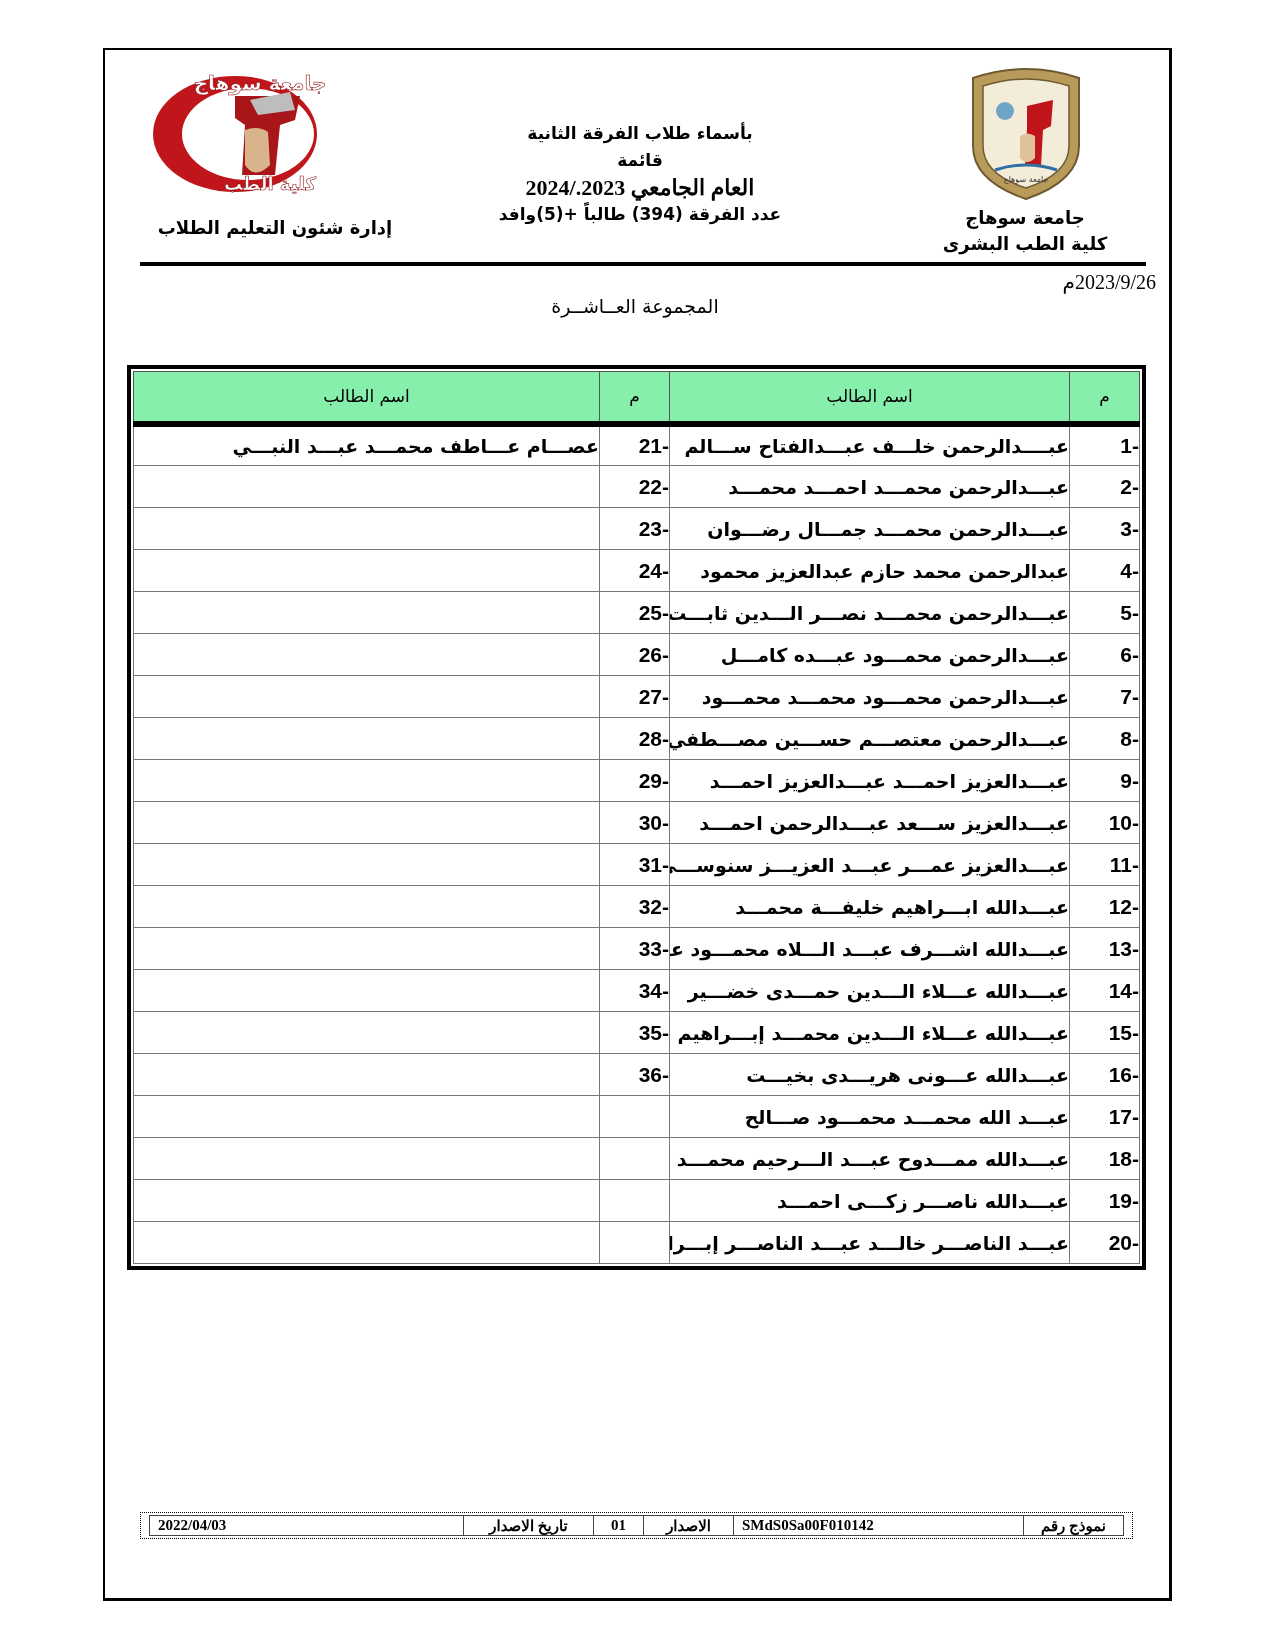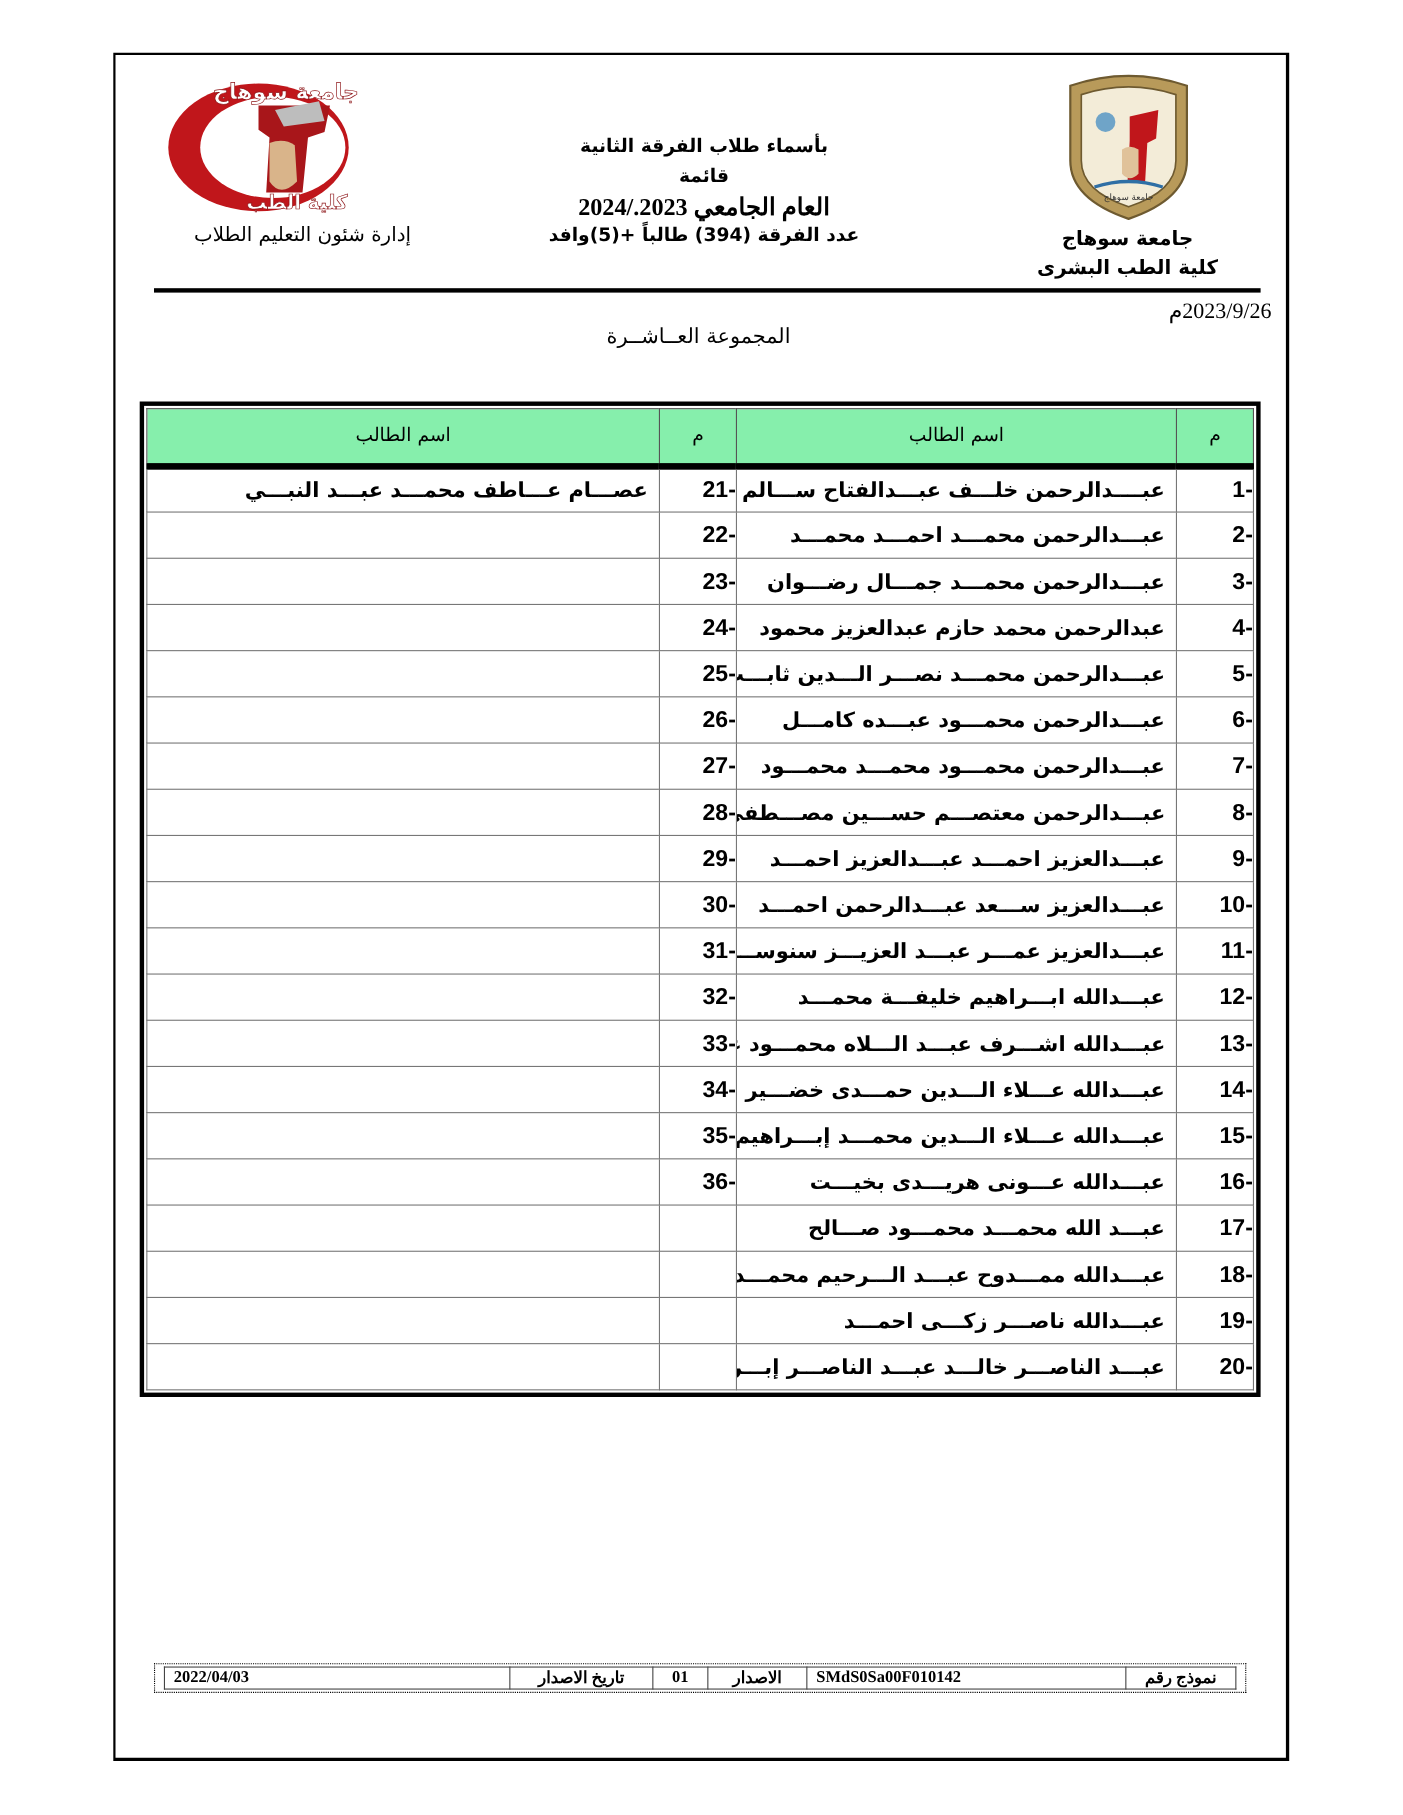--- a/index.html
+++ b/index.html
@@ -5,36 +5,36 @@
   * { box-sizing: border-box; margin: 0; padding: 0; }
   html, body { width: 1275px; height: 1650px; background: #ffffff; overflow: hidden; }
   body { position: relative; font-family: "DejaVu Sans", "Liberation Sans", sans-serif; color: #000; }
 
   .frame { position: absolute; left: 103px; top: 48px; width: 1069px; height: 1553px; border: 2px solid #000; border-bottom-width: 3px; border-right-width: 3px; }
 
   
   .hdr-center { position: absolute; left: 480px; top: 120px; width: 320px; text-align: center; direction: rtl; font-weight: bold; font-size: 17px; line-height: 27px; }
   .hdr-center .year { font-family: "Liberation Serif", serif; font-size: 22px; }
   .hdr-right { position: absolute; left: 930px; top: 205px; width: 190px; text-align: center; direction: rtl; font-weight: bold; font-size: 18px; line-height: 26px; }
-  .hdr-left { position: absolute; left: 150px; top: 203px; width: 250px; text-align: center; direction: rtl; font-weight: normal; font-size: 18px; }
+  .hdr-left { position: absolute; left: 150px; top: 217px; width: 250px; text-align: center; direction: rtl; font-weight: bold; font-size: 18px; }
 
   .logo-left { position: absolute; left: 150px; top: 70px; width: 190px; height: 125px; }
   .logo-right { position: absolute; left: 965px; top: 66px; width: 122px; height: 135px; }
 
   .hdr-rule { position: absolute; left: 140px; top: 262px; width: 1006px; height: 4px; background: #000; }
   .date { position: absolute; left: 1036px; top: 270px; width: 120px; text-align: right; font-family: "Liberation Serif", serif; font-size: 20px; direction: rtl; }
   .group-title { position: absolute; left: 460px; top: 295px; width: 350px; text-align: center; direction: rtl; font-size: 19px; }
 
   
   .tbl-wrap { position: absolute; left: 127px; top: 365px; width: 1019px; border: 4px solid #000; padding: 2px; }
   table.students { width: 100%; border-collapse: collapse; direction: rtl; table-layout: fixed; }
   table.students th { background: #86efac; height: 52px; font-size: 17px; font-weight: normal; border: 1px solid #555; border-bottom: 6px solid #000; }
   table.students td { height: 42px; border: 1px solid #777; font-weight: bold; font-size: 19px; white-space: nowrap; overflow: hidden; }
   table.students td.num { text-align: right; font-family: "Liberation Sans", sans-serif; font-size: 21px; }
-  table.students td.name { text-align: right; padding-right: 10px; letter-spacing: 0.5px; }
+  table.students td.name { text-align: right; padding-right: 0; letter-spacing: 0.5px; }
   col.c-num { width: 70px; }
   col.c-name { width: 400px; }
   col.c-num2 { width: 70px; }
 
   
   .footer { position: absolute; left: 140px; top: 1512px; width: 993px; height: 27px; border: 1px dotted #000; padding: 2px 8px; }
   .footer table { width: 100%; height: 100%; border-collapse: collapse; direction: rtl; font-family: "Liberation Serif", serif; font-weight: bold; font-size: 15px; }
   .footer td { border: 1px solid #444; padding: 0 8px; white-space: nowrap; }
   .footer td.lbl { text-align: center; }
   .footer td.val { text-align: left; }

